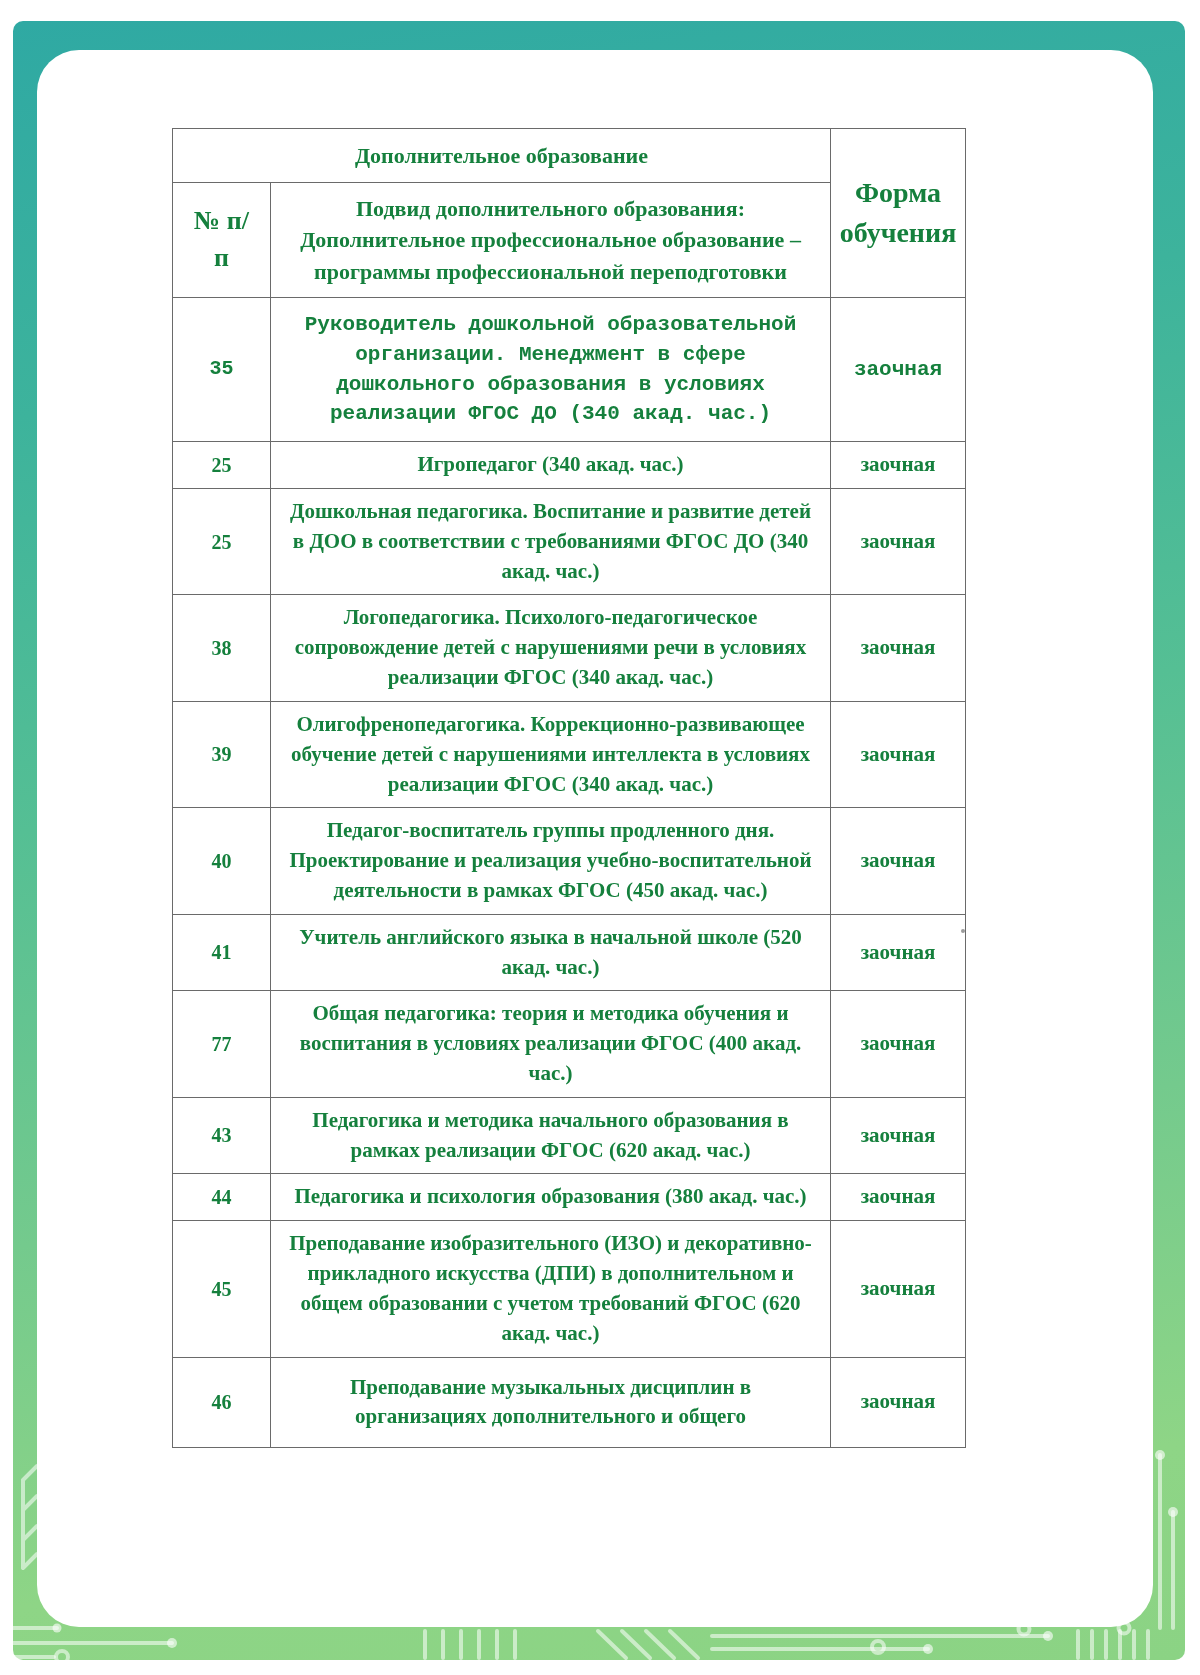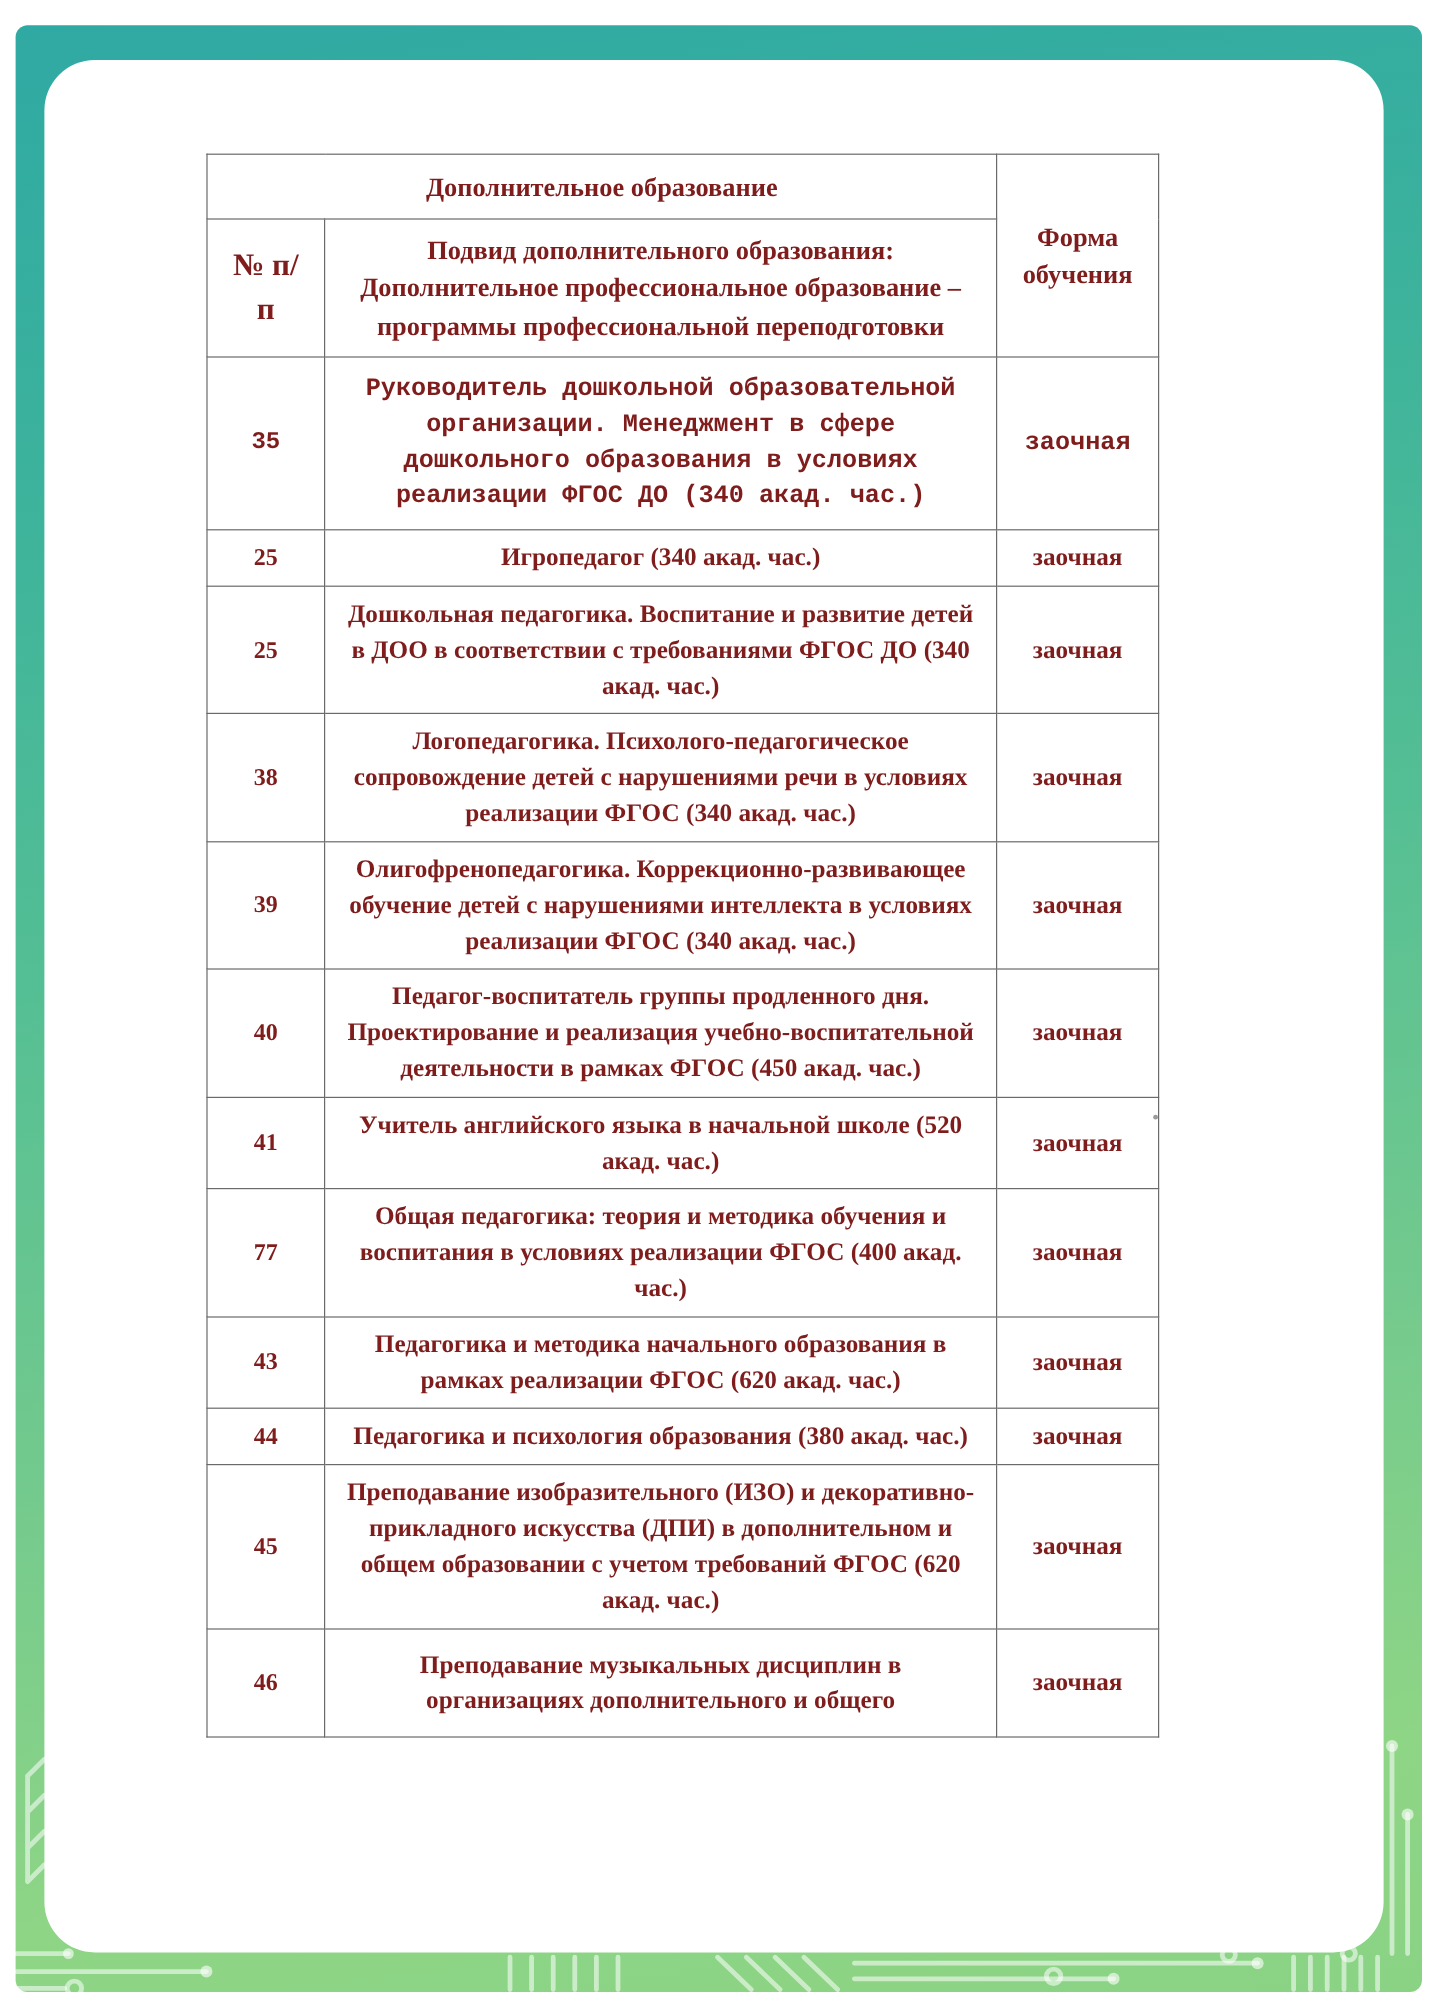--- a/index.html
+++ b/index.html
@@ -17,29 +17,29 @@
   .panel{
     position:absolute;left:37px;top:50px;width:1116px;height:1577px;
     background:#ffffff;border-radius:42px;
   }
   .circuit{
     position:absolute;left:0;top:1400px;width:1200px;height:275px;
     pointer-events:none;
   }
   .table-wrap{position:absolute;left:172px;top:128px;width:793px;}
   table.data-table{
-    width:100%;border-collapse:collapse;color:#7f1d1d;table-layout:fixed;
+    width:100%;border-collapse:collapse;color:#15803d;table-layout:fixed;
   }
   .data-table th,.data-table td{
     border:1px solid #6a6a6a;font-weight:bold;text-align:center;
     font-size:21px;line-height:1.42;padding:8px 16px;vertical-align:middle;
     overflow-wrap:break-word;
   }
   th.group-header{font-size:22px;padding:11px 10px;height:30px;}
-  th.form-header{font-size:22px;padding:10px 8px;}
+  th.form-header{font-size:28px;padding:10px 8px;}
   th.num-header{font-size:26px;}
   th.program-header{font-size:22px;padding:10px 10px;}
   td.col-num{font-size:20px;}
   td.col-program{padding:8px 15px;}
   .data-table tbody tr:first-child td{padding-top:12px;padding-bottom:12px;font-family:Liberation Mono, monospace;}
   .data-table tbody tr:last-child td{padding-top:15px;padding-bottom:15px;}
   .artifact-dot{
     position:absolute;left:961px;top:929px;width:4px;height:4px;border-radius:50%;
     background:#9b9b9b;
   }

